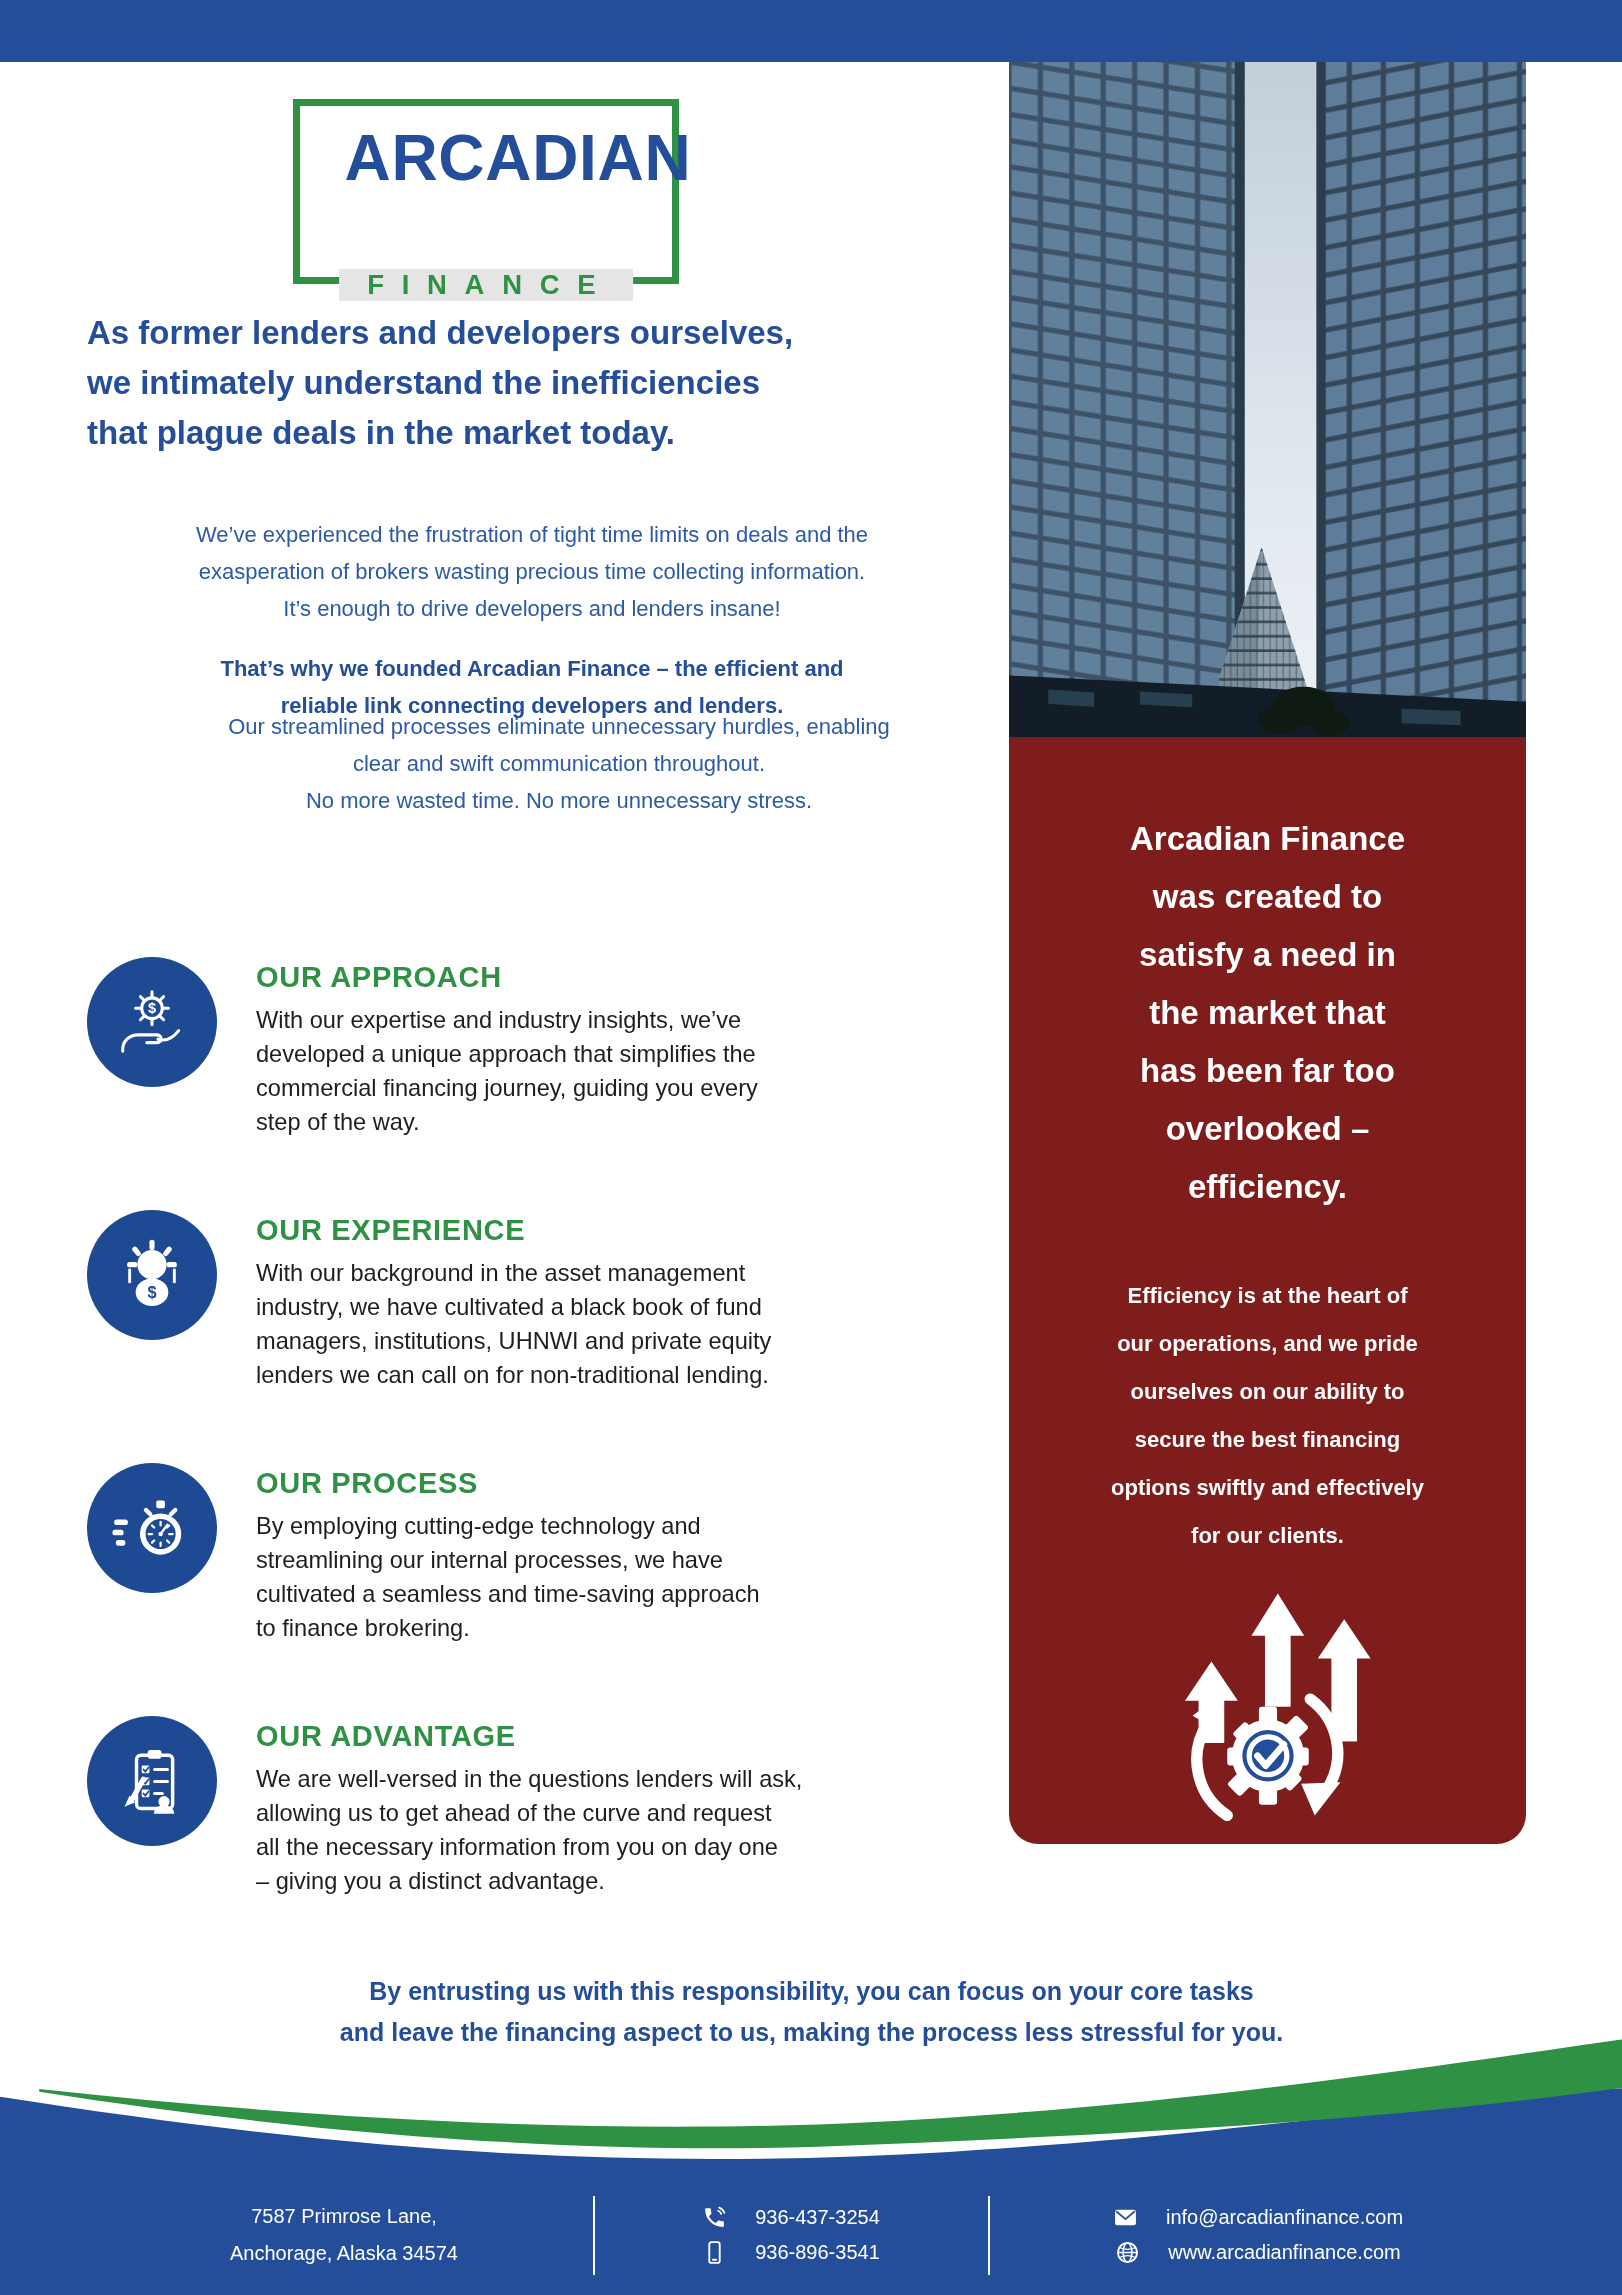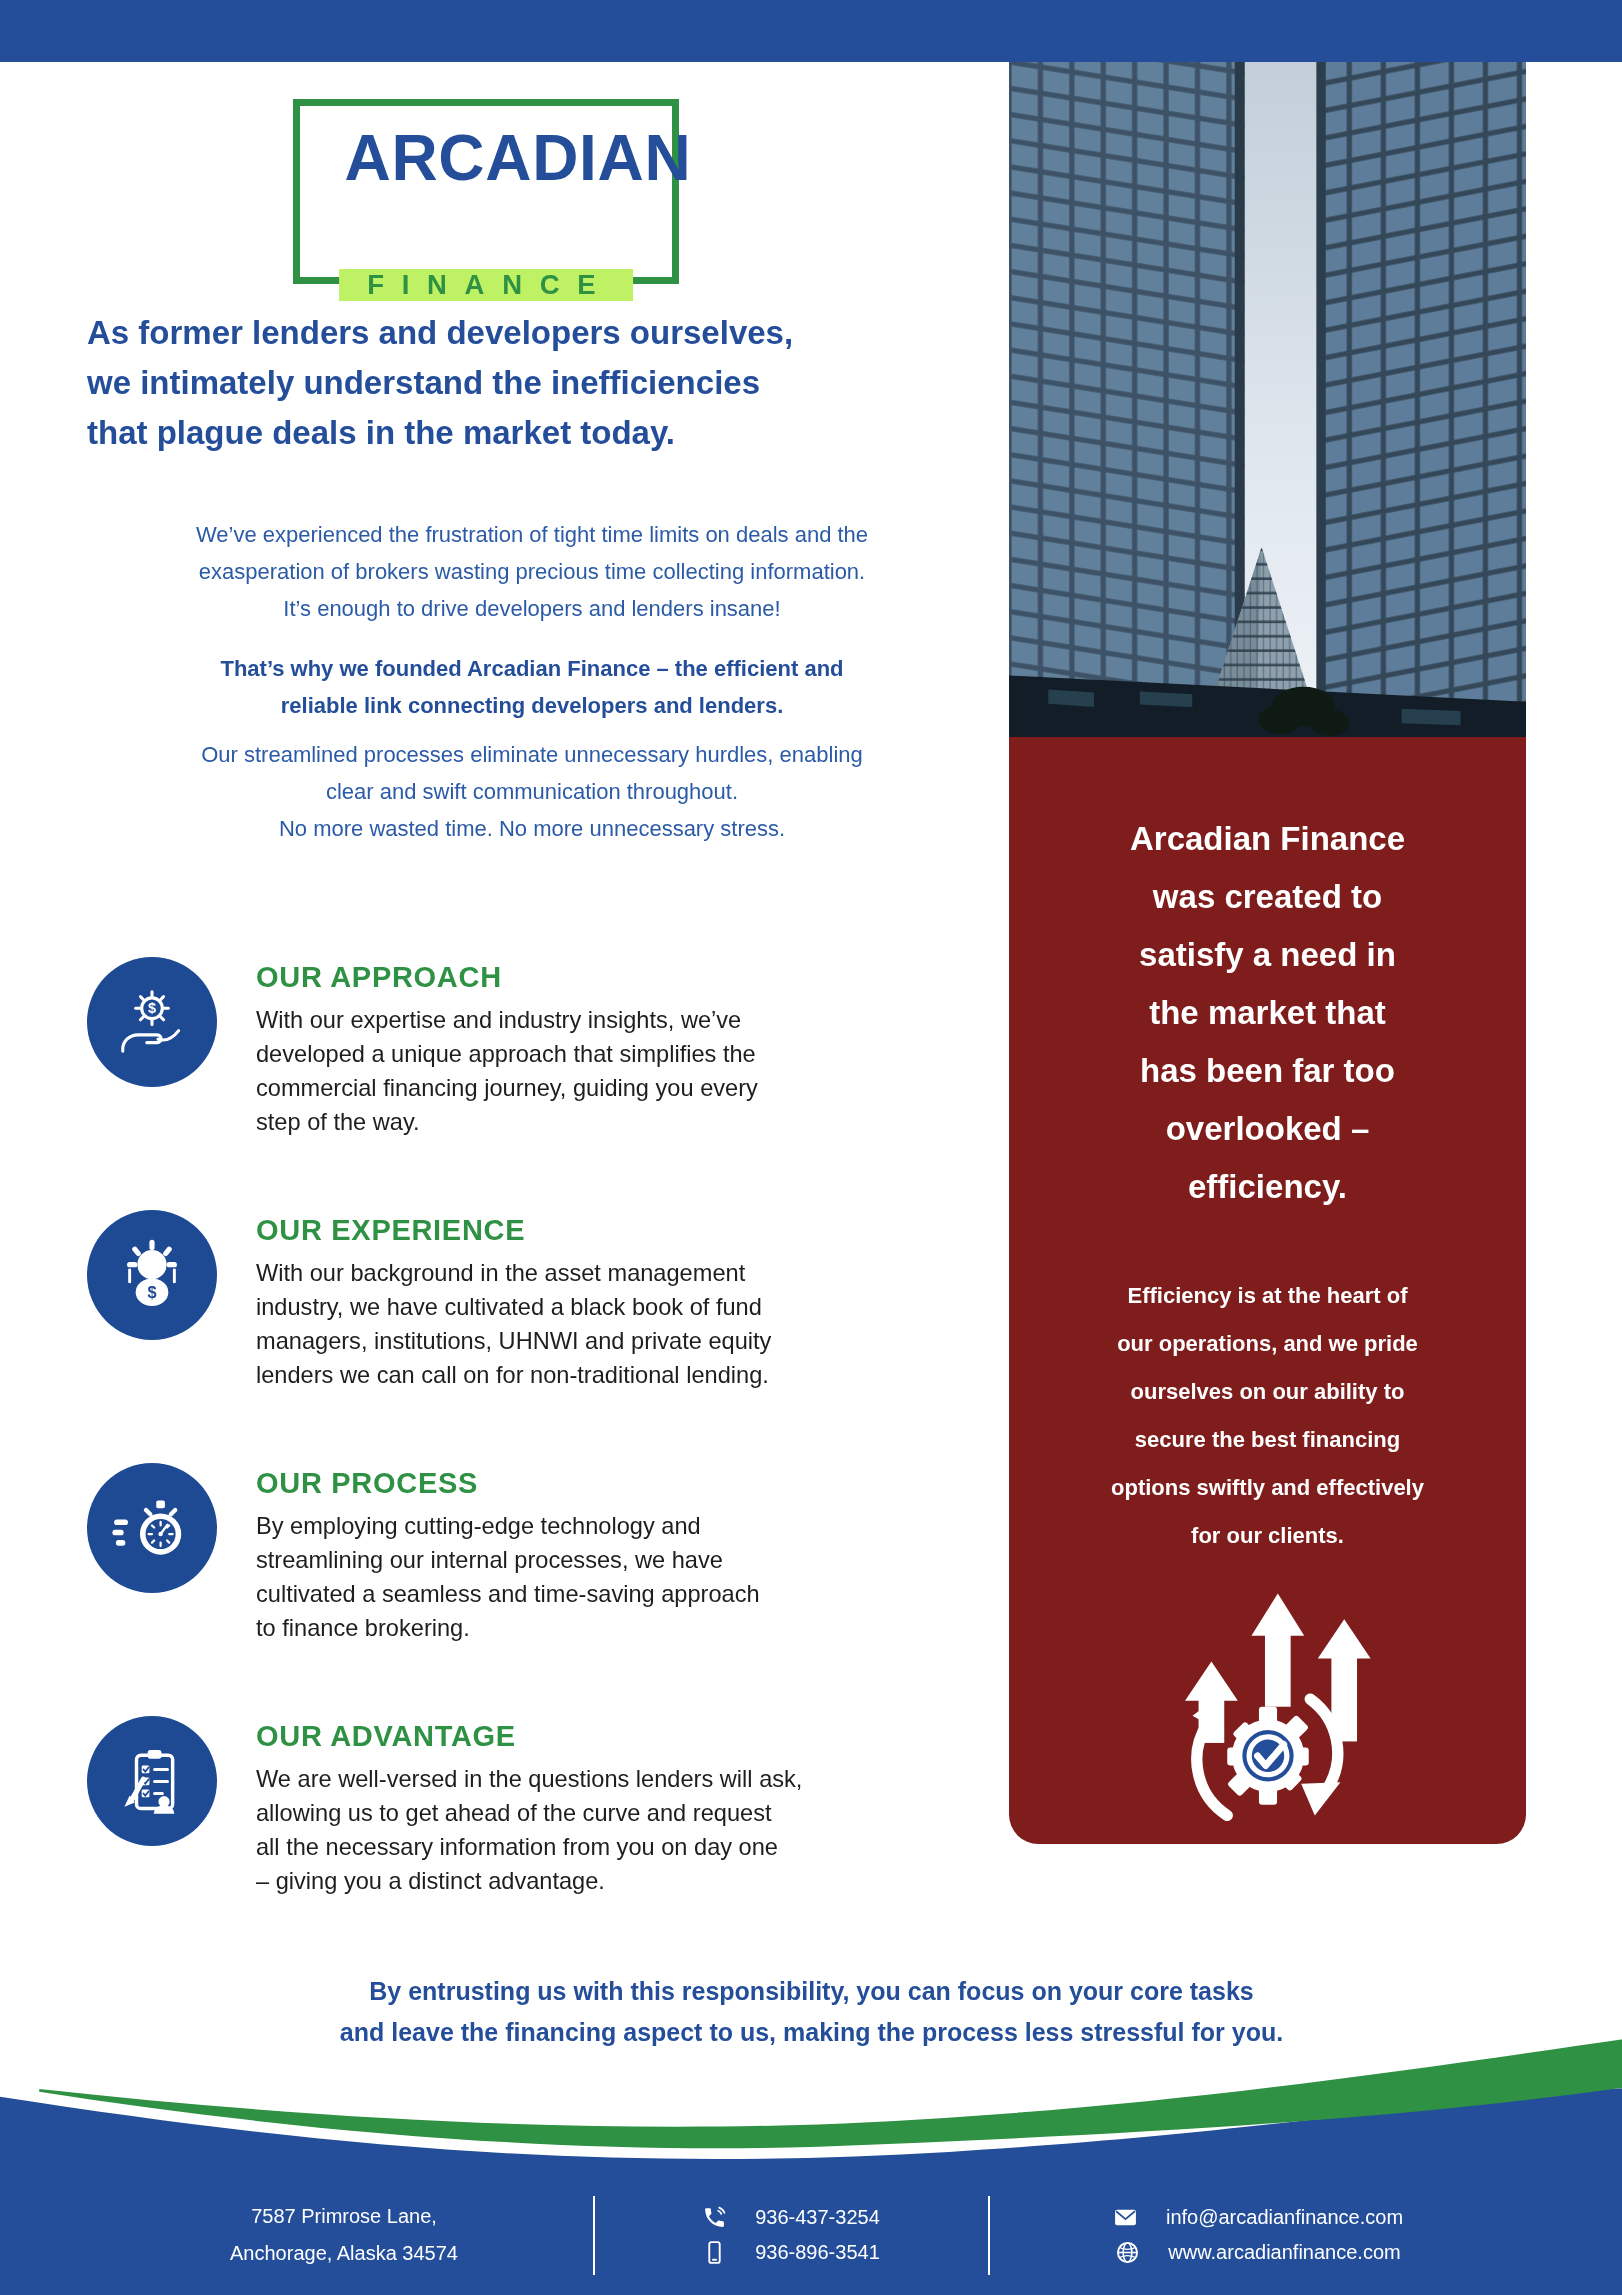--- a/index.html
+++ b/index.html
@@ -12,33 +12,33 @@
 
   
   .logo{position:absolute;left:293px;top:99px;width:386px;height:185px;}
   .logo-frame{position:absolute;inset:0;border:7.2px solid #2F9143;}
   .logo-word{
     position:absolute;left:0;top:22px;width:100%;text-align:center;
     font-size:64px;font-weight:bold;color:#244E9A;letter-spacing:0.7px;padding-left:32px;
   }
   .logo-sub{
     position:absolute;left:50%;bottom:-17px;transform:translateX(-50%);
-    background:#bef264;padding:0 19.6px;white-space:nowrap;
+    background:#e5e5e5;padding:0 19.6px;white-space:nowrap;
     font-size:27.5px;font-weight:bold;color:#2F9143;letter-spacing:17.7px;text-indent:8.5px;
   }
 
   
   .headline{
     position:absolute;left:87px;top:308px;width:890px;
     font-size:33px;font-weight:bold;color:#244E9A;line-height:50px;
   }
   .intro-p{position:absolute;left:87px;width:890px;font-size:22px;color:#2B5AA7;line-height:37px;text-align:center;}
   .p1{top:516px;}
   .p2{top:650px;font-weight:bold;color:#244E9A;}
-  .p3{top:736px;}
+  .p3{top:708px;margin-left:27px;}
 
   
   .features{position:absolute;left:87px;top:957px;width:890px;}
   .feature-row{display:flex;height:130px;margin-bottom:123px;align-items:flex-start;}
   .feature-icon-wrap{
     flex:0 0 130px;height:130px;border-radius:50%;background:#1E4A94;
     display:flex;align-items:center;justify-content:center;
   }
   .feature-icon-wrap svg{width:86px;height:86px;}
   .feature-text{margin-left:39px;padding-top:3.9px;}

